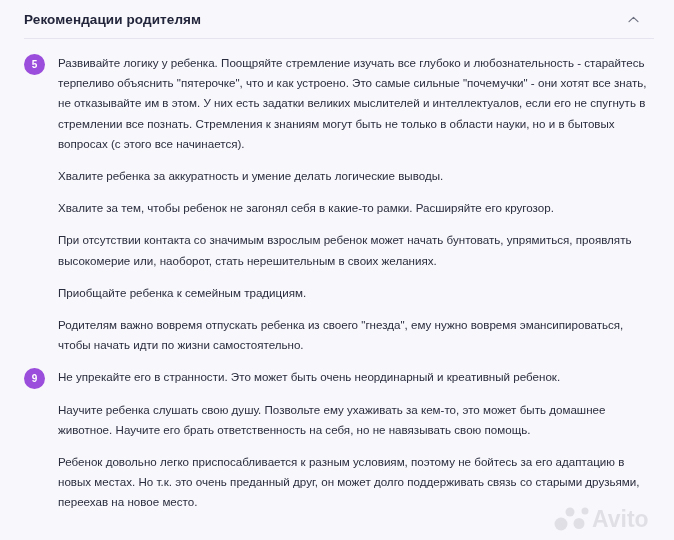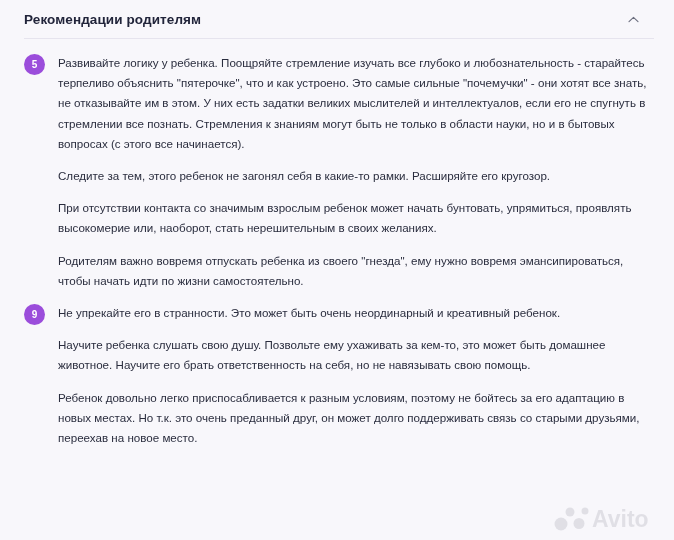--- a/index.html
+++ b/index.html
@@ -127,22 +127,24 @@
     </div>
   </div>
 
   <div class="header-divider"></div>
 
   <div class="card-body">
 
     <div class="rec-block">
       <div class="badge">5</div>
       <p class="para">Развивайте логику у ребенка. Поощряйте стремление изучать все глубоко и любознательность - старайтесь терпеливо объяснить "пятерочке", что и как устроено. Это самые сильные "почемучки" - они хотят все знать, не отказывайте им в этом. У них есть задатки великих мыслителей и интеллектуалов, если его не спугнуть в стремлении все познать. Стремления к знаниям могут быть не только в области науки, но и в бытовых вопросах (с этого все начинается).</p>
-      <p class="para">Следите за тем, этого ребенок не загонял себя в какие-то рамки. Расширяйте его кругозор.</p>
+      <p class="para">Хвалите ребенка за аккуратность и умение делать логические выводы.</p>
+      <p class="para">Хвалите за тем, чтобы ребенок не загонял себя в какие-то рамки. Расширяйте его кругозор.</p>
       <p class="para">При отсутствии контакта со значимым взрослым ребенок может начать бунтовать, упрямиться, проявлять высокомерие или, наоборот, стать нерешительным в своих желаниях.</p>
+      <p class="para">Приобщайте ребенка к семейным традициям.</p>
       <p class="para">Родителям важно вовремя отпускать ребенка из своего "гнезда", ему нужно вовремя эмансипироваться, чтобы начать идти по жизни самостоятельно.</p>
     </div>
 
     <div class="rec-block">
       <div class="badge">9</div>
       <p class="para">Не упрекайте его в странности. Это может быть очень неординарный и креативный ребенок.</p>
       <p class="para">Научите ребенка слушать свою душу. Позвольте ему ухаживать за кем-то, это может быть домашнее животное. Научите его брать ответственность на себя, но не навязывать свою помощь.</p>
       <p class="para">Ребенок довольно легко приспосабливается к разным условиям, поэтому не бойтесь за его адаптацию в новых местах. Но т.к. это очень преданный друг, он может долго поддерживать связь со старыми друзьями, переехав на новое место.</p>
     </div>
   </div>

